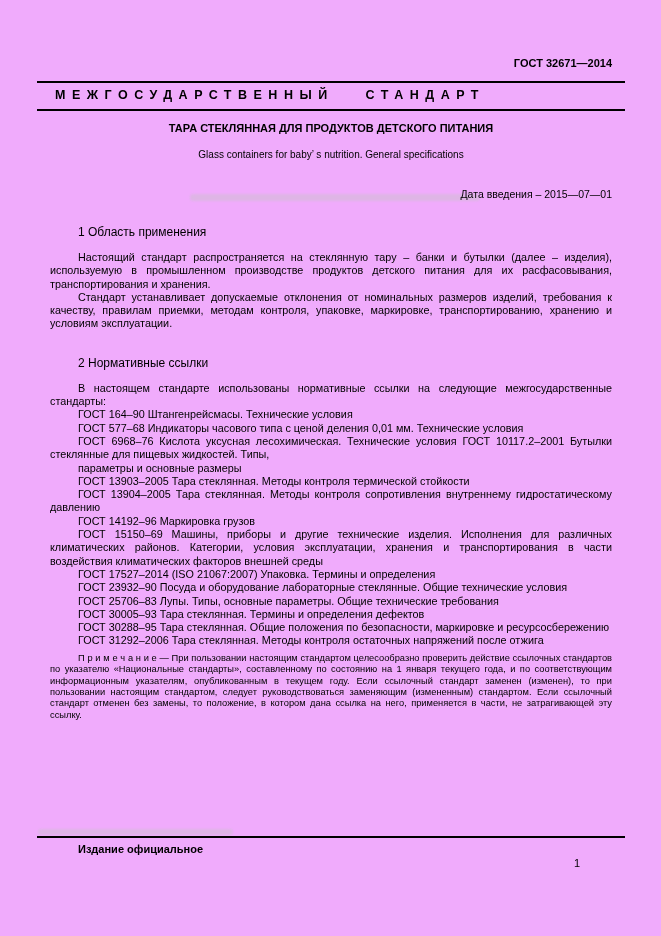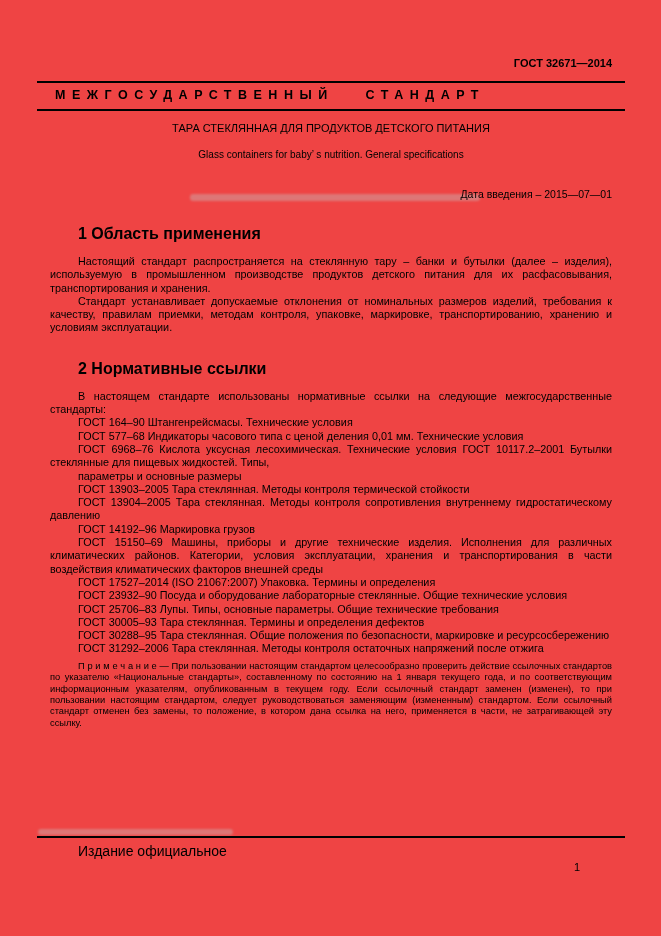--- a/index.html
+++ b/index.html
@@ -3,65 +3,65 @@
 <meta charset="utf-8">
 <style>
   * { box-sizing: border-box; }
   html, body { margin: 0; padding: 0; }
   body {
     width: 661px; height: 936px;
     background: #ffffff;
     font-family: "Liberation Sans", sans-serif;
     color: #000000;
   }
-  .page { position: relative; width: 661px; height: 936px; background: #ef4444; overflow: hidden; }
+  .page { position: relative; width: 661px; height: 936px; background: #f0abfc; overflow: hidden; }
 
   .doc-number {
     position: absolute; top: 57px; right: 49px;
     font-weight: bold; font-size: 11px;
   }
 
   .band {
     position: absolute; top: 81px; left: 37px; right: 36px;
     border-top: 2.5px solid #000; border-bottom: 2.5px solid #000;
     padding: 5px 0 7px 18px;
     font-weight: bold; font-size: 12.5px;
     letter-spacing: 6.5px; word-spacing: 22px;
     white-space: nowrap; overflow: hidden;
   }
 
   .content { position: absolute; top: 112px; left: 50px; width: 562px; }
 
-  .title    { text-align: center; font-weight: normal; font-size: 11px; margin-top: 10px; }
+  .title    { text-align: center; font-weight: bold; font-size: 11px; margin-top: 10px; }
   .subtitle { text-align: center; font-weight: bold; font-size: 11px; margin-top: 16px; }
   .title-en { text-align: center; font-size: 10px; margin-top: 15px; }
   .intro-date { text-align: right; font-weight: normal; font-size: 10.5px; margin-top: 28px; }
 
   .section-heading {
-    font-weight: bold; font-size: 16px;
+    font-weight: normal; font-size: 12px;
     margin: 25px 0 12px 0; text-indent: 28px;
   }
   p.body {
     font-size: 10.8px; line-height: 13.3px;
     text-align: justify; text-indent: 28px; margin: 0;
   }
   .refs p {
     font-size: 10.8px; line-height: 13.3px;
     text-align: justify; text-indent: 28px; margin: 0;
   }
   .note {
     font-size: 9.3px; line-height: 11.4px;
     text-align: justify; text-indent: 28px; margin: 5px 0 0 0;
   }
 
   .footer {
     position: absolute; top: 836px; left: 37px; right: 36px;
     border-top: 2px solid #000;
   }
-  .edition { font-weight: normal; font-size: 14px; padding: 5px 0 0 41px; }
+  .edition { font-weight: bold; font-size: 11px; padding: 5px 0 0 41px; }
   .page-number { text-align: right; font-size: 11px; padding: 2px 45px 0 0; }
 
   .artifact {
     position: absolute; background: #c4c4c4; opacity: 0.4;
     border-radius: 3px; filter: blur(1px);
   }
   .artifact-1 { top: 194px; left: 190px; width: 290px; height: 7px; }
   .artifact-2 { top: 829px; left: 38px; width: 195px; height: 6px; }
 </style>
 </head>

